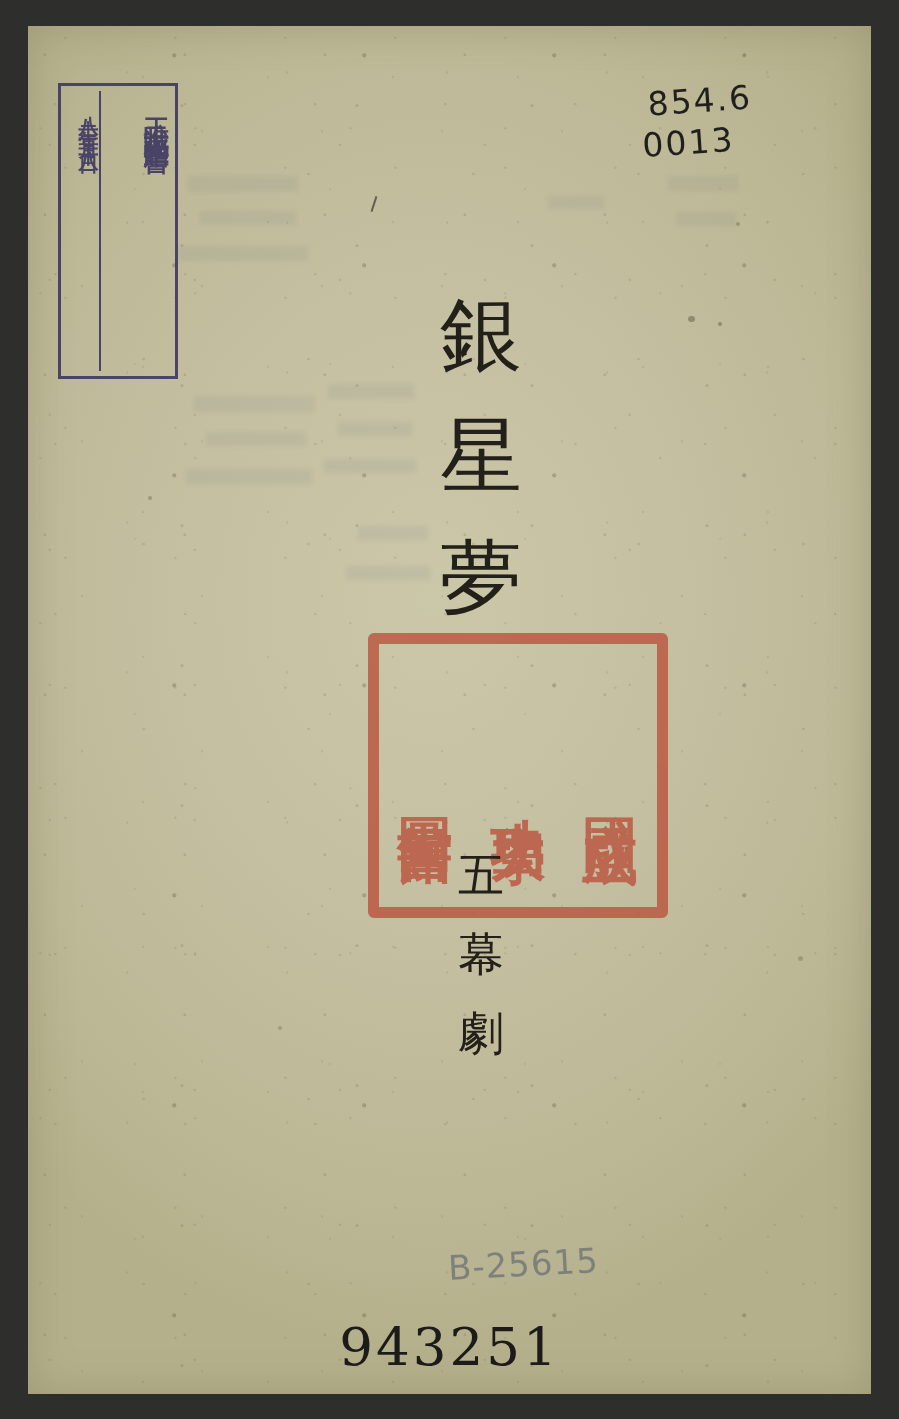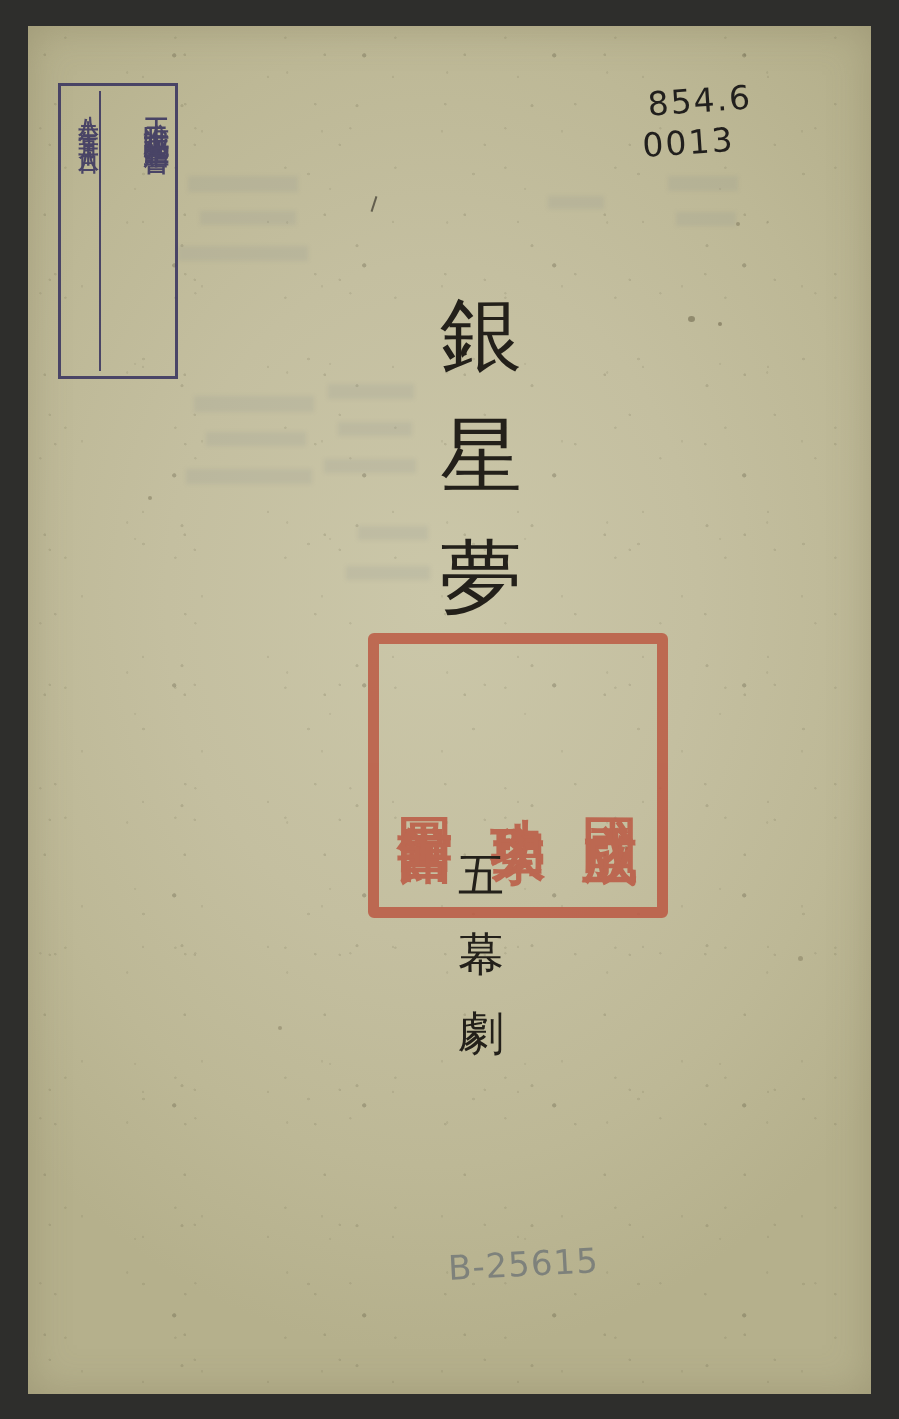--- a/index.html
+++ b/index.html
@@ -279,15 +279,16 @@
     </div>
 
     <div id="subtitle-column">
       <span class="ch">五</span>
       <span class="ch">幕</span>
       <span class="ch">劇</span>
     </div>
 
     <div id="pencil-mark">B-25615</div>
 
+    <div id="accession-number">943251</div>
 
   </div>
 </div>
 
 </body></html>

